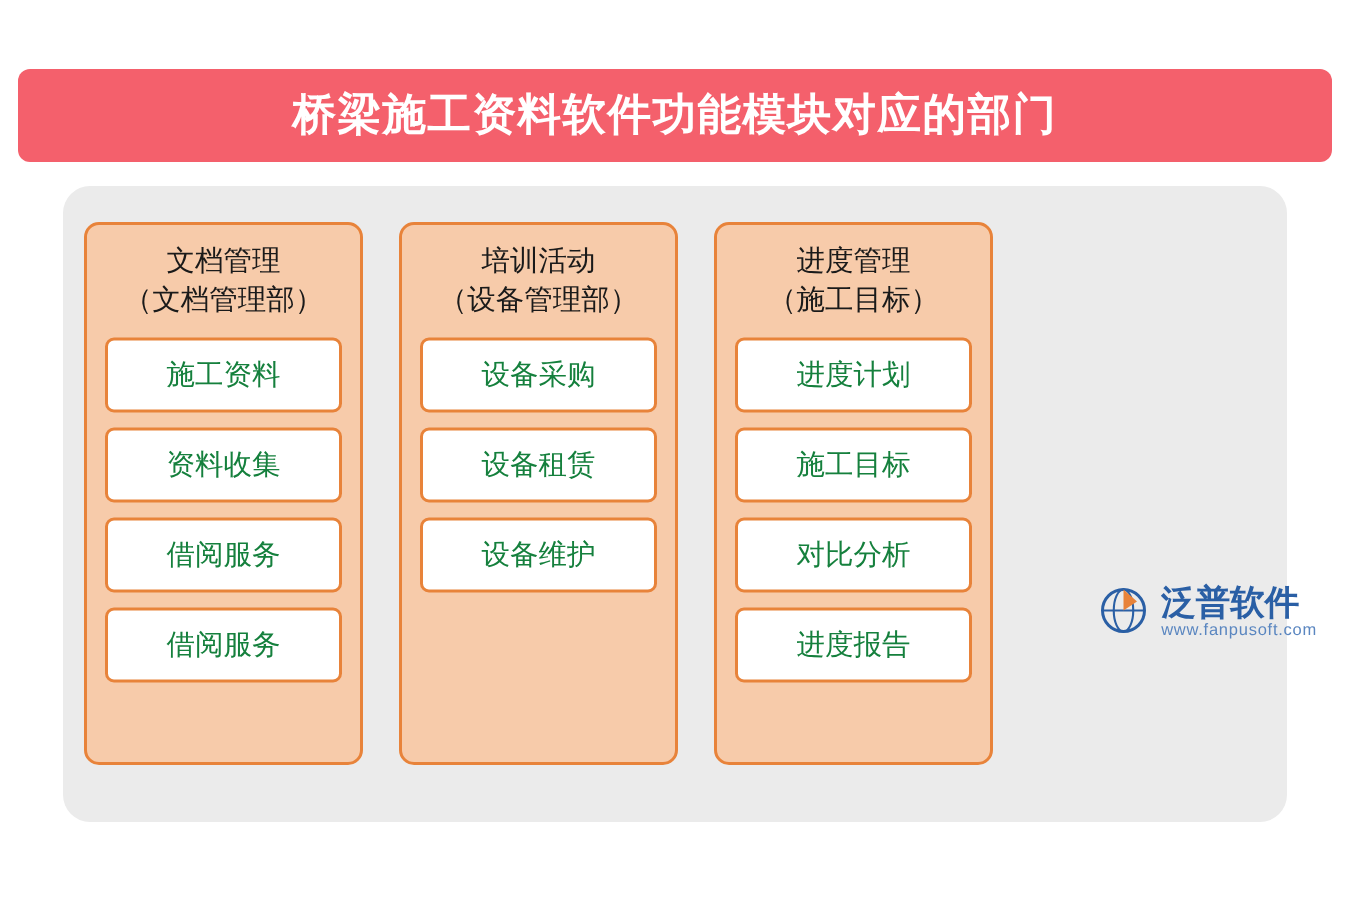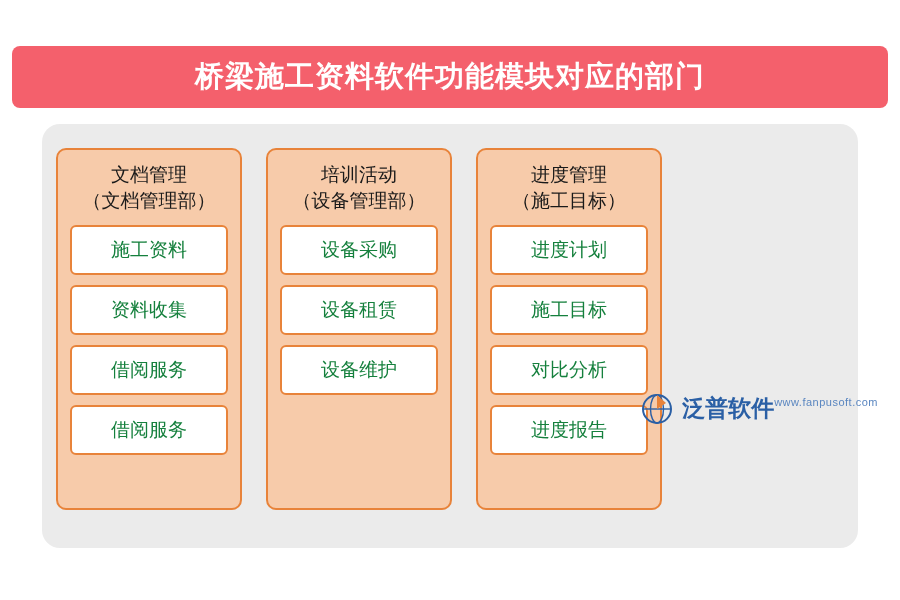--- a/index.html
+++ b/index.html
@@ -102,21 +102,21 @@
     align-items: center;
     gap: 8px;
   }
   .logo-mark {
     width: 34px;
     height: 34px;
     position: relative;
   }
   .logo-text {
     display: flex;
-    flex-direction: row;
+    flex-direction: column;
     line-height: 1.1;
   }
   .logo-name {
     font-size: 23px;
     font-weight: bold;
     color: #2a5fa5;
     font-family: "Liberation Serif", serif;
   }
   .logo-url {
     font-size: 11px;

